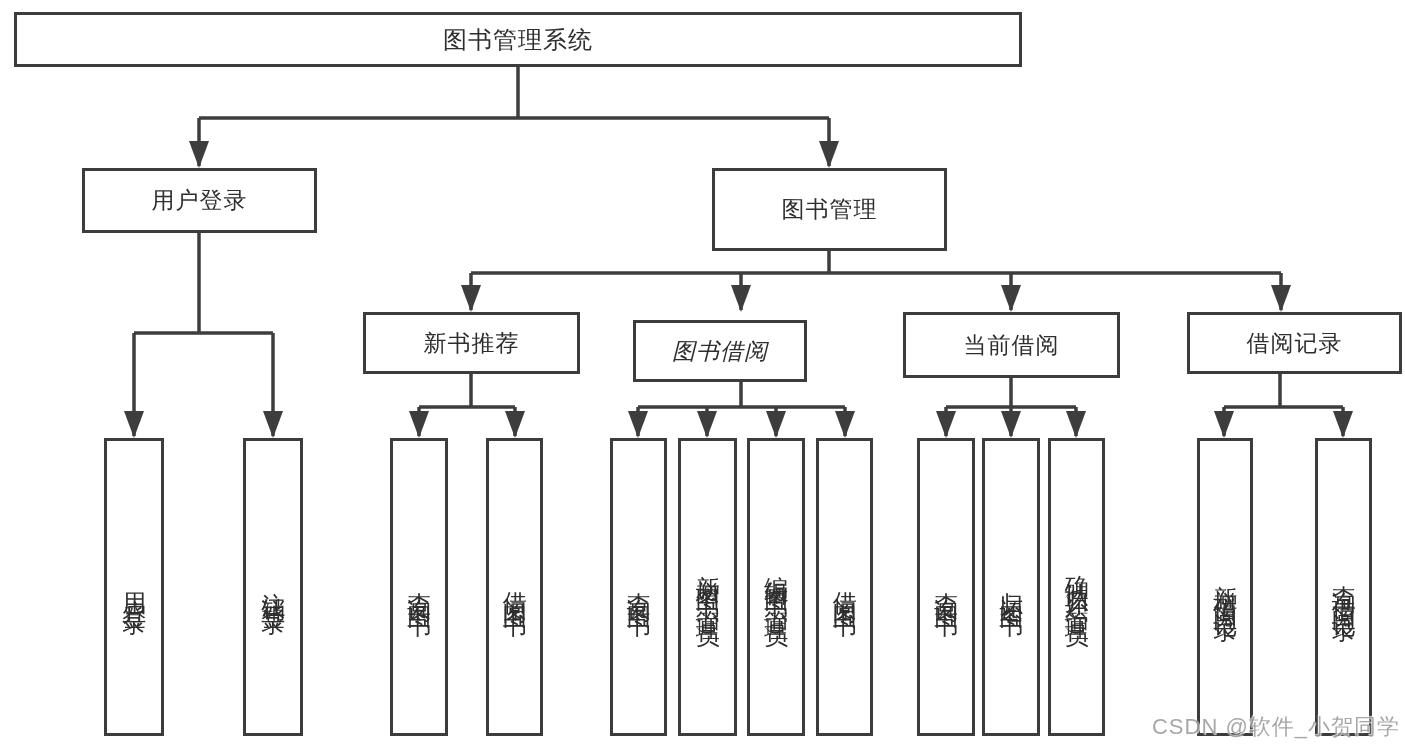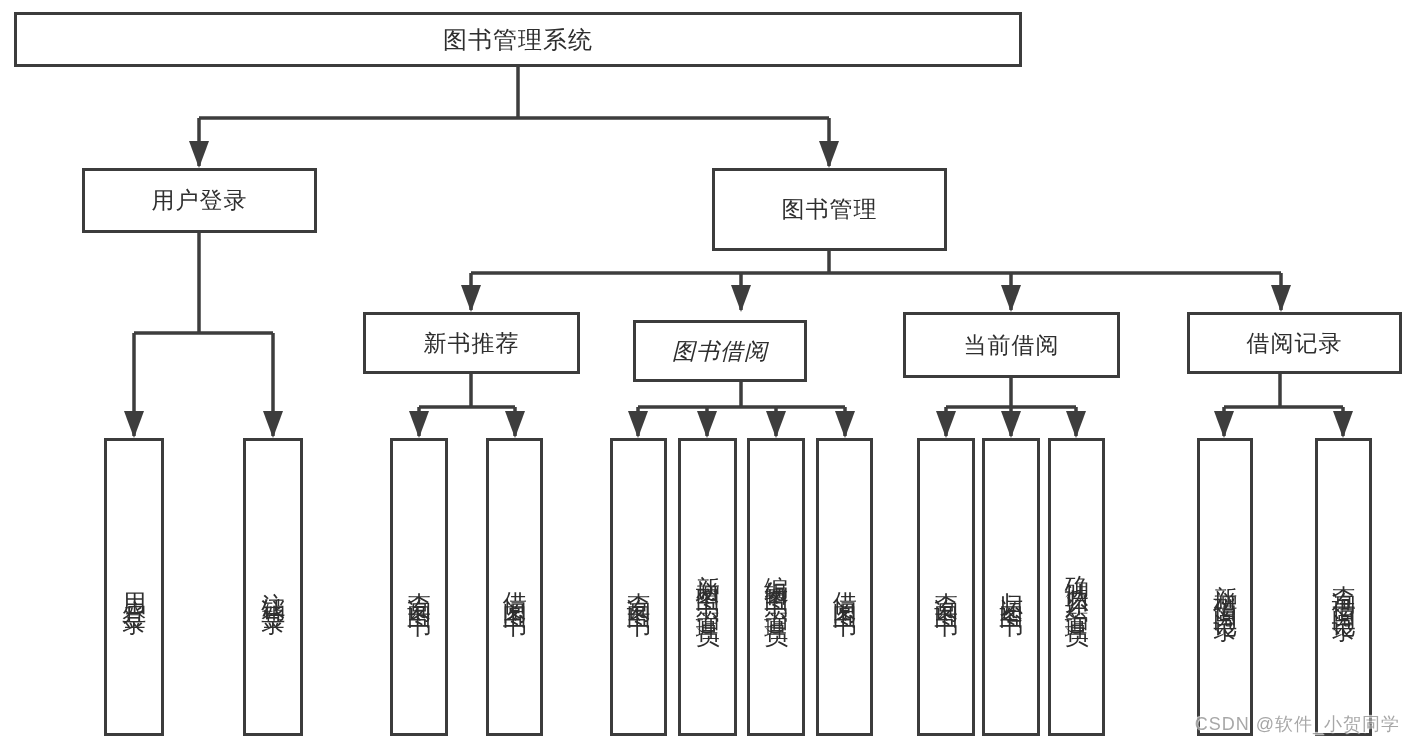--- a/index.html
+++ b/index.html
@@ -35,21 +35,21 @@
     font-size: 24px;
     letter-spacing: 7px;
     line-height: 1.1;
     white-space: nowrap;
   }
   .watermark {
     position: absolute;
     right: 5px;
     top: 712px;
     z-index: 5;
-    font-size: 18px;
+    font-size: 22px;
     color: #9e9e9e;
     opacity: 0.9;
     letter-spacing: 1px;
     text-shadow: 1px 1px 1px rgba(255,255,255,0.9), -1px -1px 1px rgba(255,255,255,0.9);
     white-space: nowrap;
   }
 </style>
 </head>
 <body>
 

